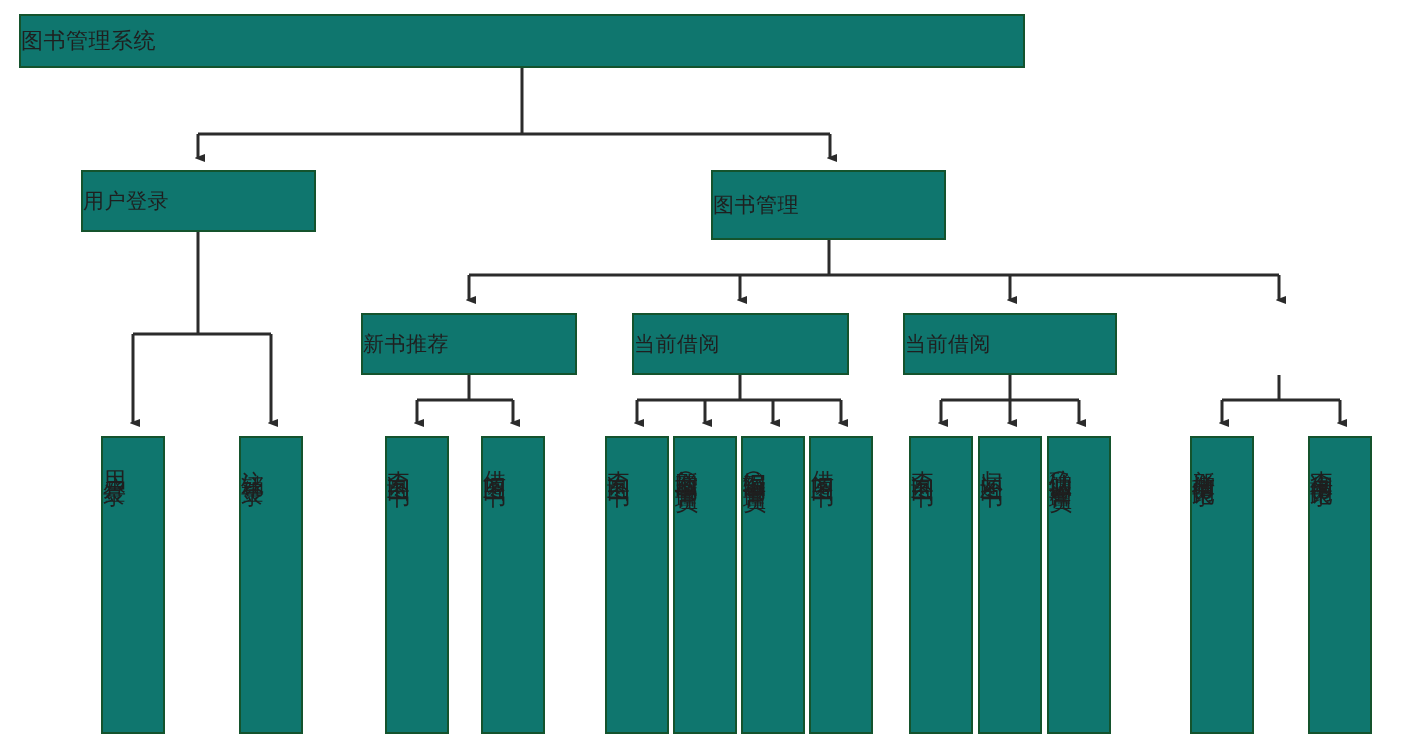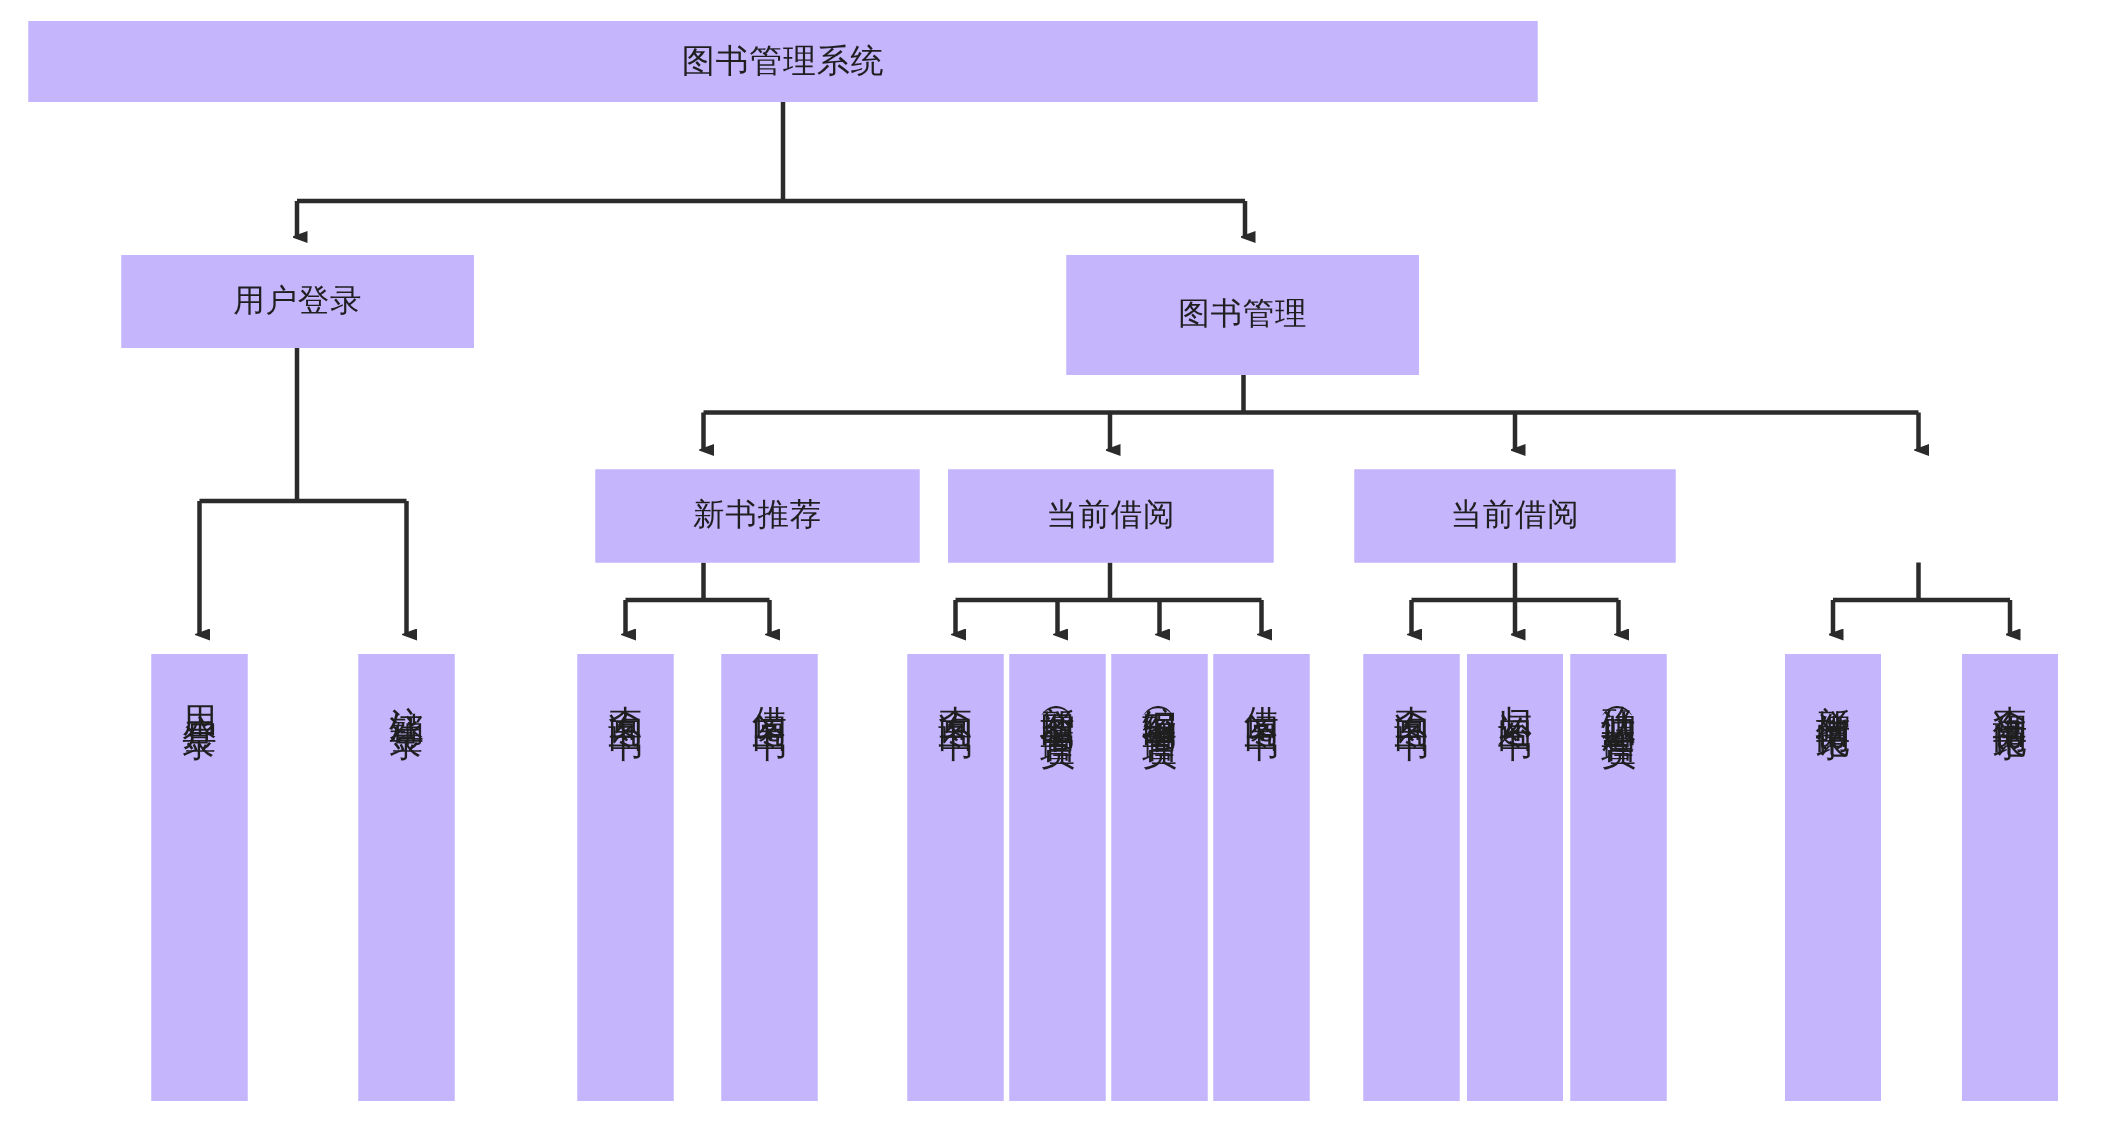--- a/index.html
+++ b/index.html
@@ -16,25 +16,24 @@
   }
   svg#wires{
     position:absolute;
     left:0;top:0;
     width:1405px;height:747px;
     pointer-events:none;
   }
   .node{
     position:absolute;
     box-sizing:border-box;
-    background:#c4b5fd;
-    border:2px solid #c4b5fd;
+    background:#0f766e;
+    border:2px solid #14532d;
     display:flex;
     align-items:center;
-    justify-content:center;
     text-align:center;
   }
   .node-label{
     display:block;
     line-height:1.1;
     letter-spacing:0.5px;
     color:#1f1f1f;
   }
   
   .h-node .node-label{
@@ -123,25 +122,25 @@
     </g>
   </svg>
 
   <div class="node h-node root" style="left:19px;top:14px;width:1006px;height:54px;">
     <span class="node-label">图书管理系统</span>
   </div>
 
   <div class="node h-node" style="left:81px;top:170px;width:235px;height:62px;">
     <span class="node-label">用户登录</span>
   </div>
-  <div class="node h-node" style="left:711px;top:170px;width:235px;height:80px;">
+  <div class="node h-node" style="left:711px;top:170px;width:235px;height:70px;">
     <span class="node-label">图书管理</span>
   </div>
 
-  <div class="node h-node" style="left:361px;top:313px;width:216px;height:62px;margin-left:36px;">
+  <div class="node h-node" style="left:361px;top:313px;width:216px;height:62px;">
     <span class="node-label">新书推荐</span>
   </div>
   <div class="node h-node" style="left:632px;top:313px;width:217px;height:62px;">
     <span class="node-label">当前借阅</span>
   </div>
   <div class="node h-node" style="left:903px;top:313px;width:214px;height:62px;">
     <span class="node-label">当前借阅</span>
   </div>
 
   <div class="node leaf" style="left:101px;top:436px;width:64px;height:298px;">

